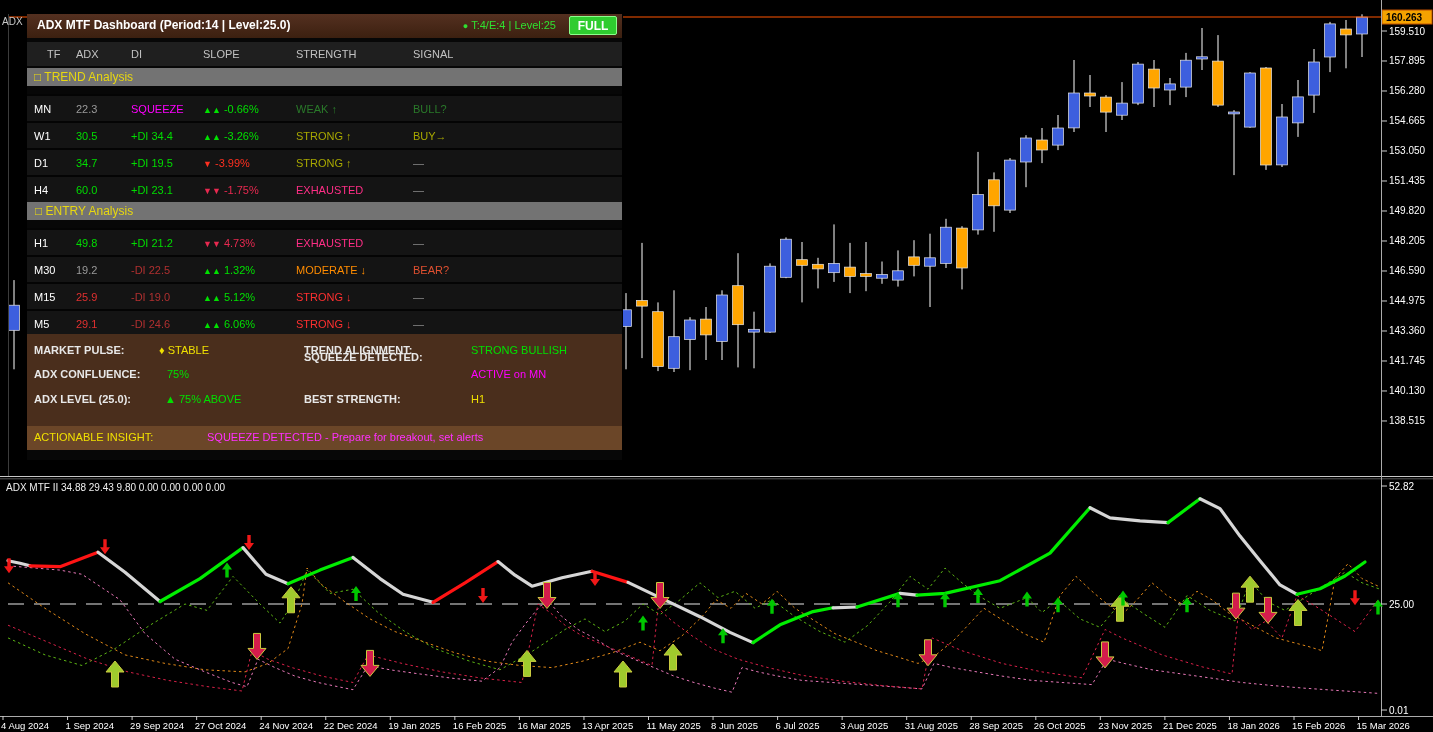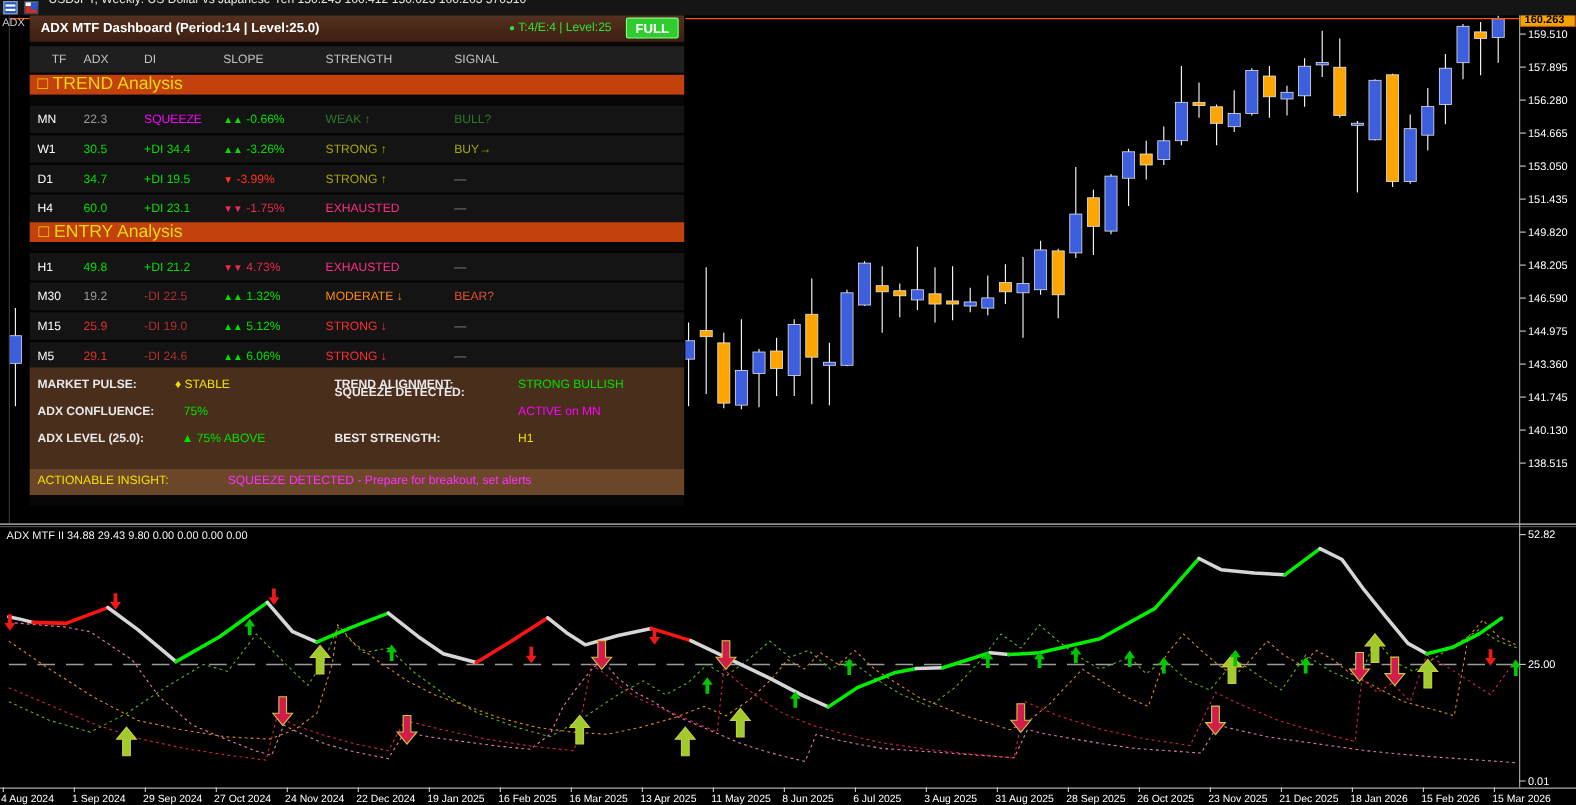--- a/index.html
+++ b/index.html
@@ -24,21 +24,21 @@
   #dash-title{position:absolute;left:10px;top:4px;font-size:12px;font-weight:bold;color:#fff;}
   #dash-status{position:absolute;right:66px;top:5px;font-size:11px;color:#30E030;}
   #dash-dot{color:#30E030;font-size:9px;margin-right:3px;}
   #full-btn{position:absolute;right:5px;top:2px;width:48px;height:19px;background:#2FCC2F;border:1px solid #8CFF8C;
             border-radius:2px;color:#fff;font-weight:bold;font-size:12px;font-family:"Liberation Sans",sans-serif;
             line-height:16px;text-align:center;padding:0;cursor:pointer;}
   #dash-cols{position:absolute;left:0;top:28px;width:100%;height:24px;background:#1f1f1f;font-size:11px;color:#c2c2c2;}
   #dash-cols span, .dash-row .c, .dash-section span{position:absolute;top:50%;transform:translateY(-50%);white-space:nowrap;}
   .colpos-tf{left:20px}.colpos-adx{left:49px}.colpos-di{left:104px}.colpos-slope{left:176px}.colpos-str{left:269px}.colpos-sig{left:386px}
   #dash-body{position:absolute;left:0;top:54px;width:100%;}
-  .dash-section{position:relative;height:18px;background:#c2410c;color:#E8D810;font-size:16px;}
+  .dash-section{position:relative;height:18px;background:#737373;color:#E8D810;font-size:12px;}
   .dash-gap{height:8px;}
   .dash-row{position:relative;height:25px;background:#141414;border-top:2px solid #040404;font-size:11px;color:#fff;}
   .tf{left:7px}.adx{left:49px}.di{left:104px}.slope{left:176px}.str{left:269px}.sig{left:386px}
   #summary{position:absolute;left:0;top:320px;width:100%;height:92px;background:#4A2E1C;font-size:11px;}
   .sum-item{position:absolute;white-space:nowrap;}
   .sum-label{color:#E8E8E8;font-weight:bold;}
   #insight{position:absolute;left:0;top:412px;width:100%;height:24px;background:#6B4628;font-size:11px;}
   #insight span{position:absolute;top:5px;white-space:nowrap;}
 </style>
 </head>
@@ -284,30 +284,20 @@
       <line x1="1164.8999999999999" y1="716" x2="1164.8999999999999" y2="720" stroke="#cfcfcf" stroke-width="1"></line>
       <text x="1162.8999999999999" y="729" font-size="9.5" fill="#fff" font-family="Liberation Sans,sans-serif">21 Dec 2025</text>
       <line x1="1229.45" y1="716" x2="1229.45" y2="720" stroke="#cfcfcf" stroke-width="1"></line>
       <text x="1227.45" y="729" font-size="9.5" fill="#fff" font-family="Liberation Sans,sans-serif">18 Jan 2026</text>
       <line x1="1294" y1="716" x2="1294" y2="720" stroke="#cfcfcf" stroke-width="1"></line>
       <text x="1292" y="729" font-size="9.5" fill="#fff" font-family="Liberation Sans,sans-serif">15 Feb 2026</text>
       <line x1="1358.55" y1="716" x2="1358.55" y2="720" stroke="#cfcfcf" stroke-width="1"></line>
       <text x="1356.55" y="729" font-size="9.5" fill="#fff" font-family="Liberation Sans,sans-serif">15 Mar 2026</text>
     </svg>
 
-  <div id="titlebar">
-    <span class="tb-icon" id="tb-icon1">
-        <i style="top:2px"></i>
-        <i style="top:6px"></i>
-      </span>
-    <span class="tb-icon" id="tb-icon2">
-        <i></i>
-      </span>
-    <span id="tb-text">USDJPY, Weekly: US Dollar vs Japanese Yen   150.245 160.412 150.023 160.263   570510</span>
-  </div>
 
   <div id="corner-label">ADX</div>
   <div id="ind-label">ADX MTF II 34.88 29.43 9.80 0.00 0.00 0.00 0.00</div>
 
   <div id="dash">
     <div id="dash-header">
       <span id="dash-title">ADX MTF Dashboard (Period:14 | Level:25.0)</span>
       <span id="dash-status"><span id="dash-dot">●</span><span>T:4/E:4 | Level:25</span></span>
       <button id="full-btn">FULL</button>
     </div>

